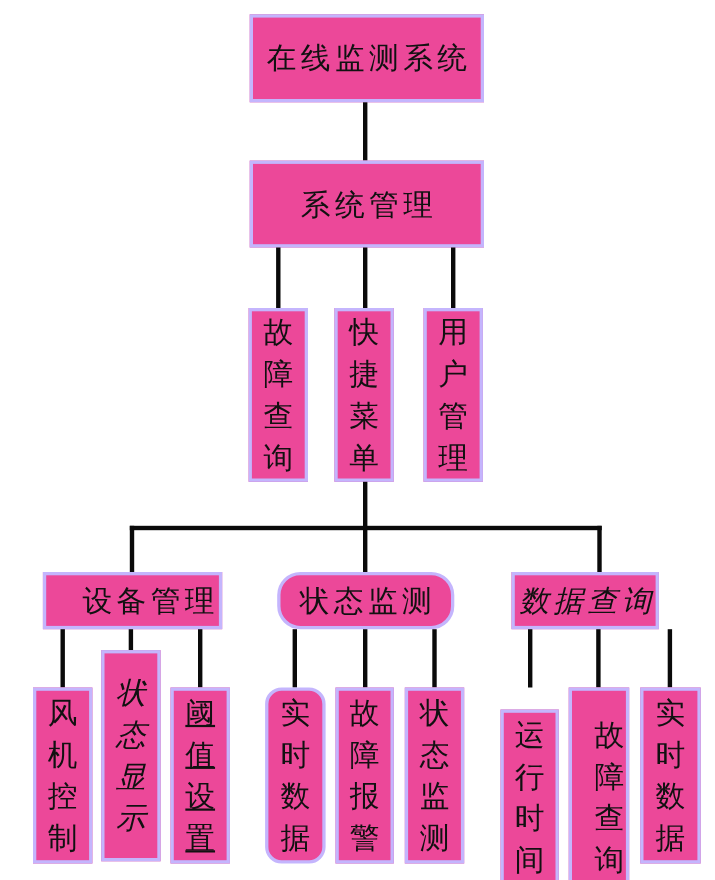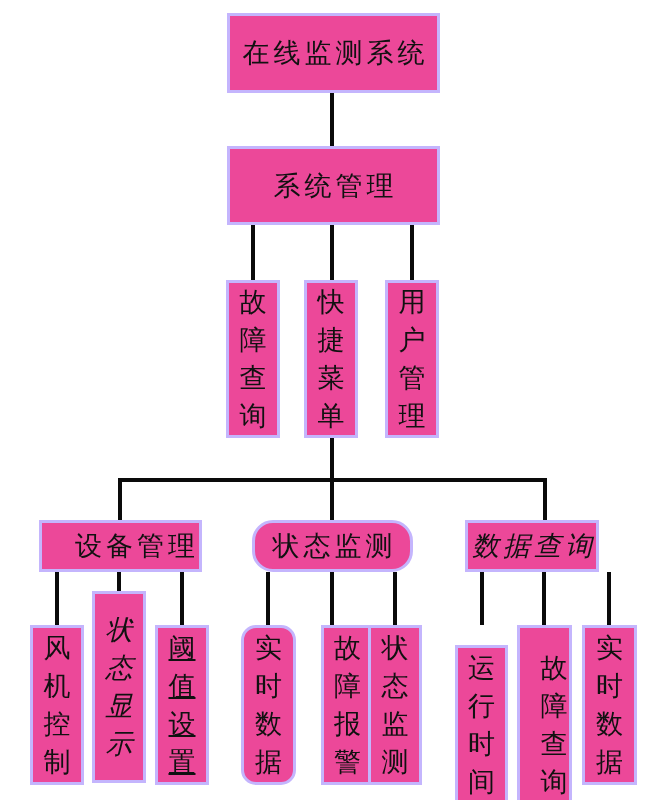--- a/index.html
+++ b/index.html
@@ -111,21 +111,21 @@
   <div class="box" style="left:92px; top:591px; width:54px; height:192px;font-style:italic;">
     <span class="vtext">状态显示</span>
   </div>
   <div class="box" style="left:155px; top:625px; width:54px; height:160px;text-decoration:underline;">
     <span class="vtext">阈值设置</span>
   </div>
 
   <div class="box" style="left:241px; top:625px; width:55px; height:160px;border-radius:15px;">
     <span class="vtext">实时数据</span>
   </div>
-  <div class="box" style="left:305px; top:625px; width:53px; height:160px;margin-left:16px;">
+  <div class="box" style="left:305px; top:625px; width:53px; height:160px;">
     <span class="vtext">故障报警</span>
   </div>
   <div class="box" style="left:368px; top:625px; width:54px; height:160px;">
     <span class="vtext">状态监测</span>
   </div>
 
   <div class="box" style="left:455px; top:625px; width:53px; height:160px;margin-top:20px;">
     <span class="vtext">运行时间</span>
   </div>
   <div class="box" style="left:517px; top:625px; width:55px; height:200px;justify-content:flex-end;">

